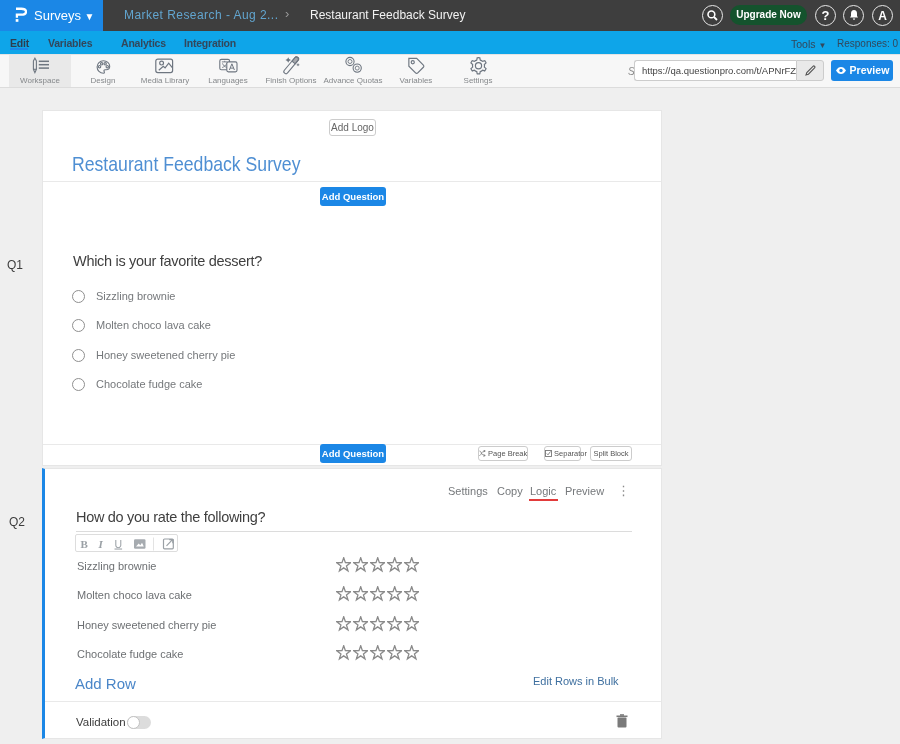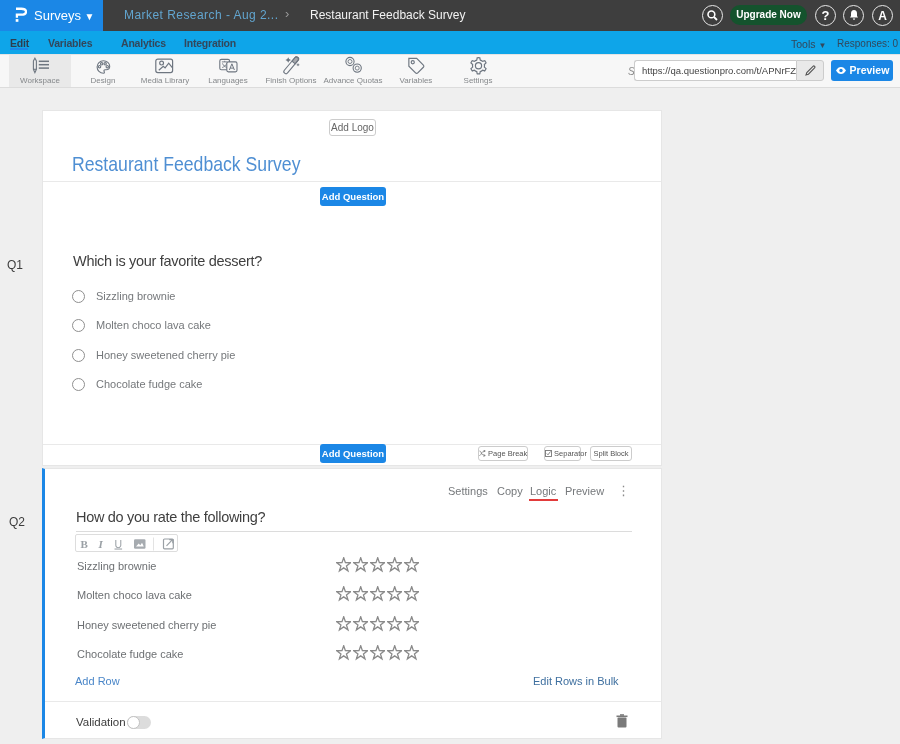--- a/index.html
+++ b/index.html
@@ -52,21 +52,21 @@
 
 
 .q2menu { position:absolute; top:16px; font-size:11px; color:#75787b; }
 #logicUl { position:absolute; top:30px; width:29px; height:2px; background:#e23b3b; }
 #dots { position:absolute; left:572px; top:14px; color:#8a8a8a; font-size:13px; letter-spacing:0; }
 #q2text { position:absolute; left:31px; top:40px; font-size:14.5px; letter-spacing:-0.3px; color:#3f3f3f; }
 #q2underline { position:absolute; left:31px; top:62px; width:556px; height:1px; background:#dcdcdc; }
 #fmtbar { position:absolute; left:30px; top:64.5px; width:103px; height:18.5px; background:#fff; border:1px solid #ddd; border-radius:2px; }
 .rowTxt { position:absolute; left:32px; font-size:11px; color:#6d7073; white-space:nowrap; }
 .stars { position:absolute; left:291px; }
-#addRow { position:absolute; left:30px; top:206px; font-size:11px; color:#4a86c8; }
+#addRow { position:absolute; left:30px; top:206px; font-size:15px; color:#4a86c8; }
 #editRows { position:absolute; left:488px; top:206px; font-size:11px; color:#3e6f9f; }
 #valDiv { position:absolute; left:0px; top:232px; width:100%; height:1px; background:#e9e9e9; }
 #valTxt { position:absolute; left:31px; top:247px; font-size:11.5px; color:#3c3c3c; }
 #toggle { position:absolute; left:82px; top:247px; width:24px; height:13px; background:#dcdcdc; border-radius:7px; }
 #knob { position:absolute; left:0px; top:0px; width:13px; height:13px; background:#fff; border:1px solid #c2c2c2; border-radius:50%; }
 </style>
 </head>
 <body>
 
 <div id="topbar">

